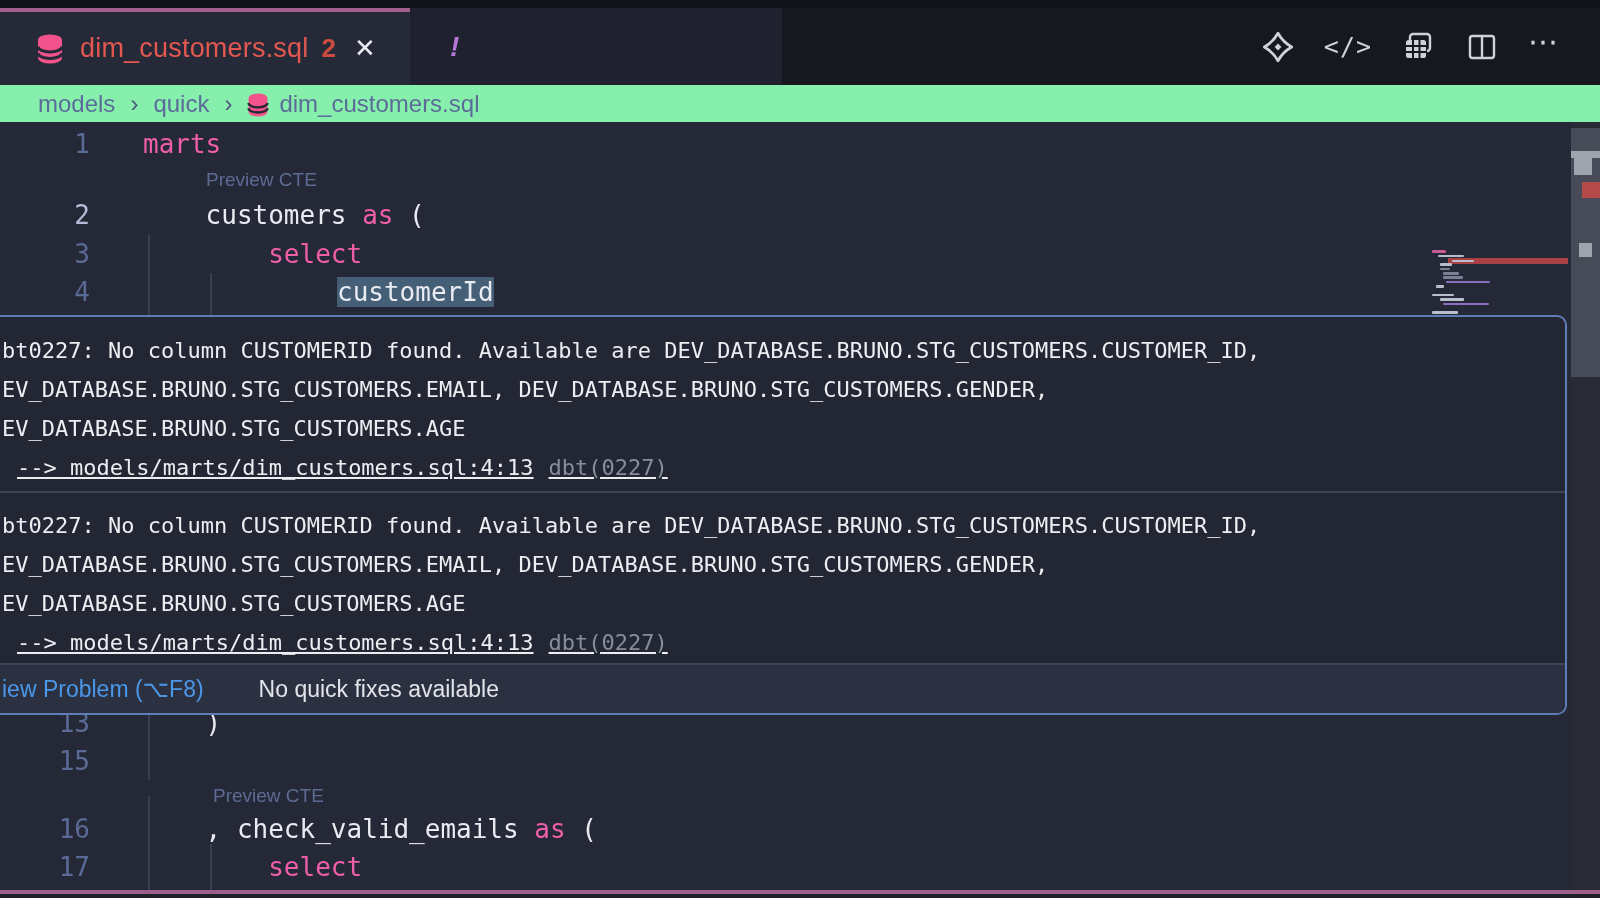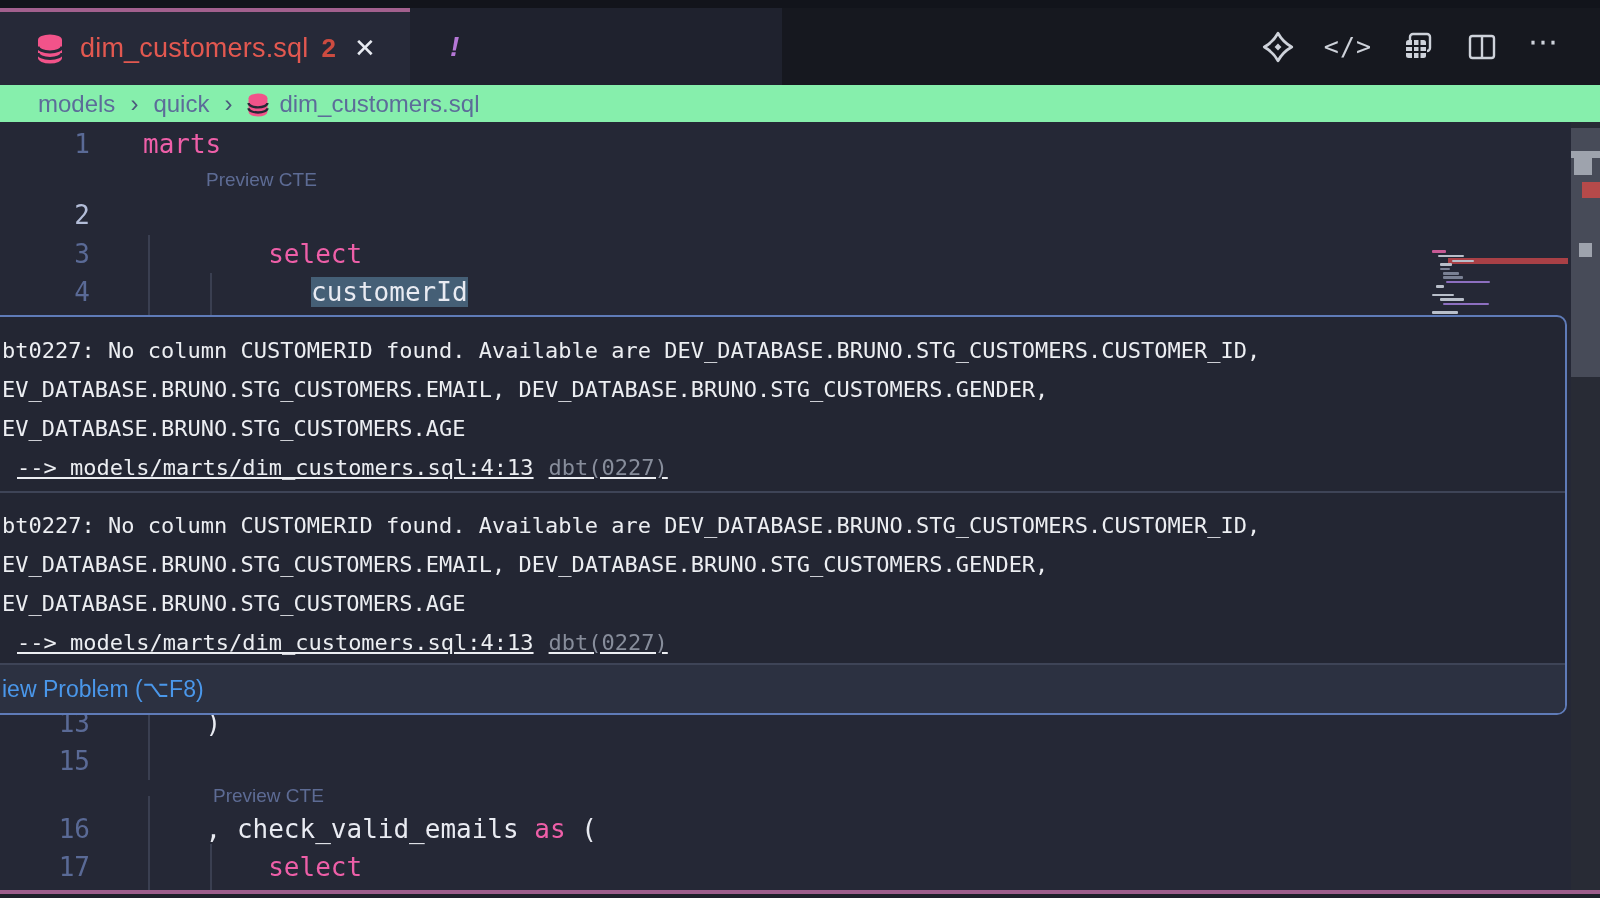--- a/index.html
+++ b/index.html
@@ -140,28 +140,29 @@
 
     <div id="line2-box"></div>
     <div id="top-lines">
         <div class="code-row" style="top: 3px;">
           <span class="gutter-num">1</span>
           <span class="code-text" style="left: 143px;"><span class="tok-kw">marts</span></span>
         </div>
         <div class="code-lens" style="left: 206px; top: 44px;">Preview CTE</div>
         <div class="code-row" style="top: 74px;">
           <span class="gutter-num active">2</span>
+          <span class="code-text" style="left: 205.6px;"><span class="tok-id">customers </span><span class="tok-kw">as</span><span class="tok-id"> (</span></span>
         </div>
         <div class="code-row" style="top: 113px;">
           <span class="gutter-num">3</span>
           <span class="code-text" style="left: 268.2px;"><span class="tok-kw">select</span></span>
         </div>
         <div class="code-row" style="top: 151px;">
           <span class="gutter-num">4</span>
-          <span class="code-text" style="left: 311px;"><span class="tok-id" style="background: rgb(69, 95, 118);">customerId</span></span>
+          <span class="code-text" style="left: 337px;"><span class="tok-id" style="background: rgb(69, 95, 118);">customerId</span></span>
         </div>
       </div>
     <div id="bracket-box"></div>
     <div id="cursor"></div>
     <div id="bottom-lines">
         <div class="code-row" style="top: 582px;">
           <span class="gutter-num">13</span>
           <span class="code-text" style="left: 205.6px;"><span class="tok-id">)</span></span>
         </div>
         <div class="code-row" style="top: 620px;">
@@ -231,20 +232,21 @@
           </div>
           <div class="problem-block">
             <div class="problem-line">bt0227: No column CUSTOMERID found. Available are DEV_DATABASE.BRUNO.STG_CUSTOMERS.CUSTOMER_ID,</div>
             <div class="problem-line">EV_DATABASE.BRUNO.STG_CUSTOMERS.EMAIL, DEV_DATABASE.BRUNO.STG_CUSTOMERS.GENDER,</div>
             <div class="problem-line">EV_DATABASE.BRUNO.STG_CUSTOMERS.AGE</div>
             <div class="problem-line problem-loc"><span>--&gt; models/marts/dim_customers.sql:4:13</span><span class="problem-src">dbt(0227)</span></div>
           </div>
         </div>
       <div id="hover-status">
         <span id="view-problem-link">iew Problem (⌥F8)</span>
+        <span id="no-fixes">No quick fixes available</span>
       </div>
     </div>
   <div id="squiggle"><svg width="158" height="10" viewBox="0 0 158 10">
           <path d="M0 6 q2 -5 4 0 q2 5 4 0 q2 -5 4 0 q2 5 4 0 q2 -5 4 0 q2 5 4 0 q2 -5 4 0 q2 5 4 0 q2 -5 4 0 q2 5 4 0 q2 -5 4 0 q2 5 4 0 q2 -5 4 0 q2 5 4 0 q2 -5 4 0 q2 5 4 0 q2 -5 4 0 q2 5 4 0 q2 -5 4 0 q2 5 4 0 q2 -5 4 0 q2 5 4 0 q2 -5 4 0 q2 5 4 0 q2 -5 4 0 q2 5 4 0 q2 -5 4 0 q2 5 4 0 q2 -5 4 0 q2 5 4 0 q2 -5 4 0 q2 5 4 0 q2 -5 4 0 q2 5 4 0 q2 -5 4 0 q2 5 4 0 q2 -5 4 0 q2 5 4 0 q2 -5 4 0 q2 5 4 0" fill="none" stroke="#e3504b" stroke-width="2.2"></path>
         </svg></div>
     </div>
 
   <div id="bottom-line"></div>
   <div id="bottom-under"></div>
 </div>

